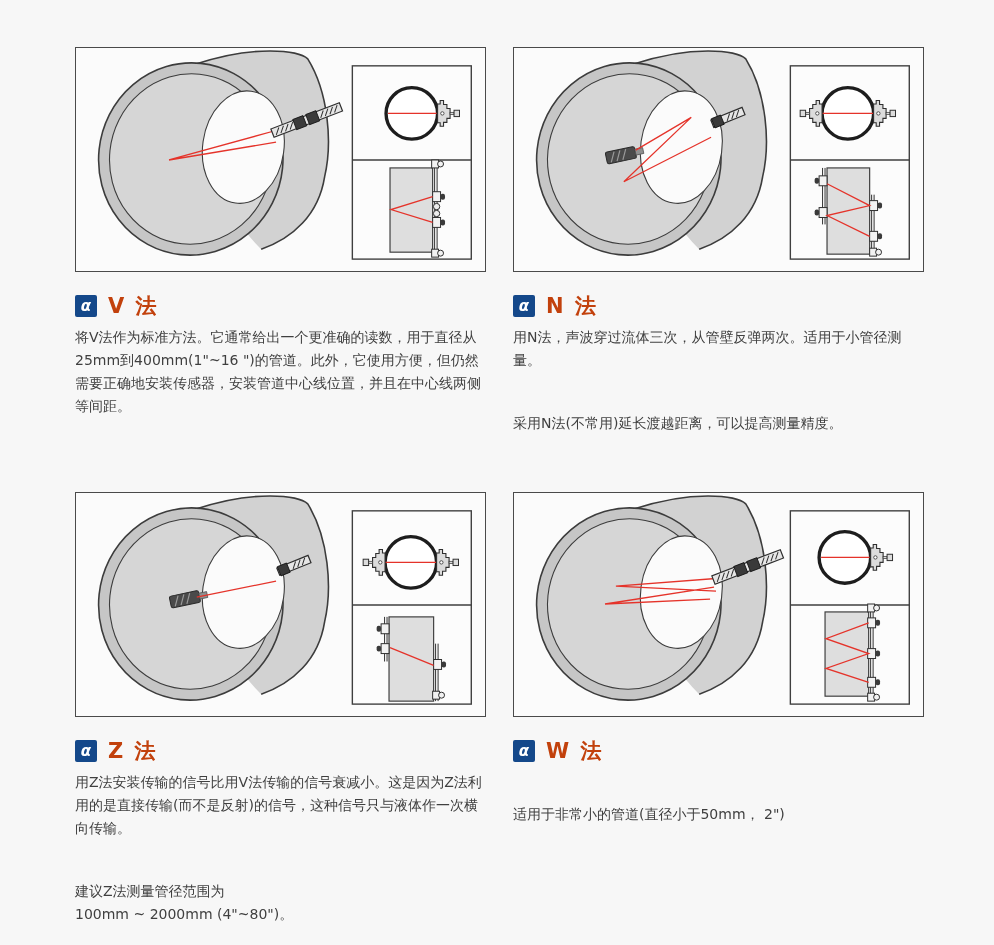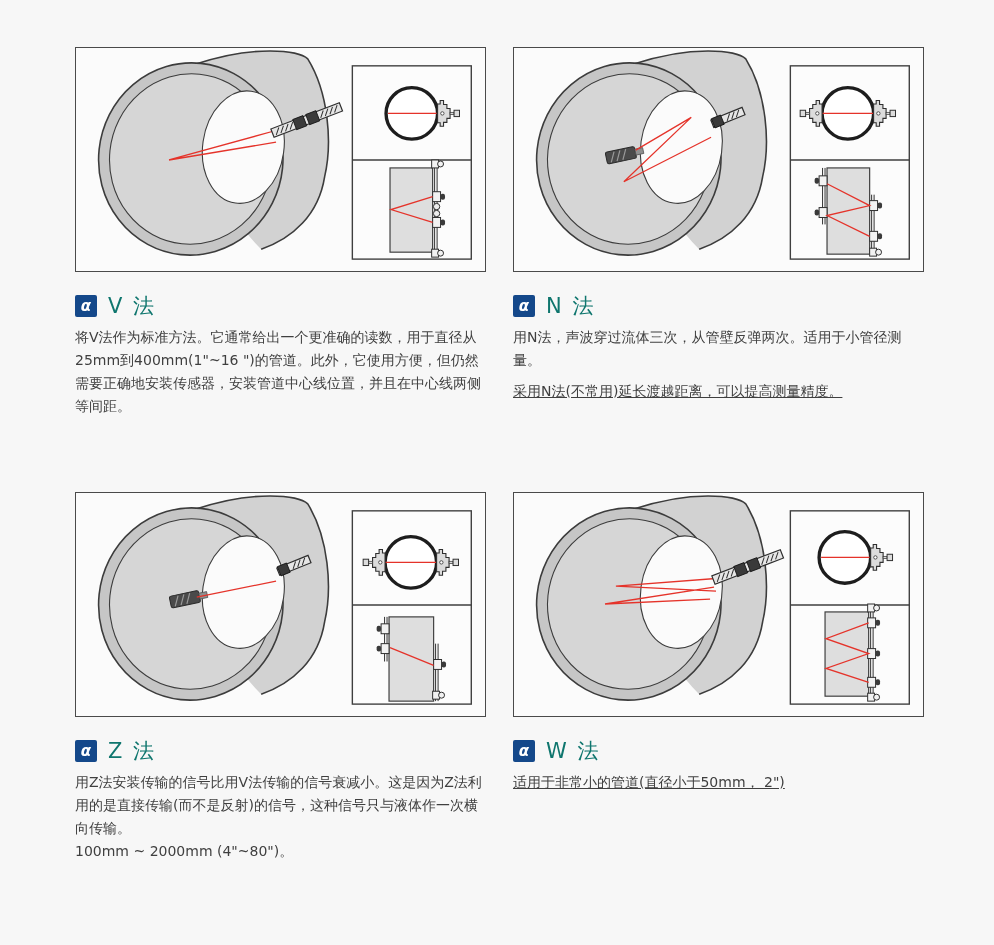--- a/index.html
+++ b/index.html
@@ -9,24 +9,24 @@
   #sec-v{left:75px;top:47px}
   #sec-n{left:513px;top:47px}
   #sec-z{left:75px;top:492px}
   #sec-w{left:513px;top:492px}
   .panel{width:411px;height:225px;border:1.5px solid #4a4a4a;background:#fbfbfb;box-sizing:border-box;}
   svg.diagram{display:block;width:100%;height:100%;}
   .heading{display:flex;align-items:center;margin-top:22px;height:24px;}
   .badge{width:22px;height:22px;background:#14488a;color:#ffffff;display:inline-flex;
          align-items:center;justify-content:center;font-style:italic;font-weight:bold;
          font-size:15px;border-radius:2px;margin-right:11px;flex:0 0 auto;}
-  .heading h2{margin:0;font-size:21px;font-weight:400;color:#0f766e;letter-spacing:2px;line-height:24px;}
+  .heading h2{margin:0;font-size:21px;font-weight:700;color:#c2410c;letter-spacing:2px;line-height:24px;}
   .body-text p{margin:0;font-size:14px;line-height:23px;color:#3f3f3f;}
   .body-text p.first{margin-top:8px;}
-  .body-text p.gap{margin-top:8px;text-decoration:underline;}
+  .body-text p.gap{margin-top:40px;}
   .frame{fill:#fcfcfc;stroke:#3f3f3f;stroke-width:1.4;}
   .red{stroke:#e5332a;stroke-width:1.3;fill:none;}
   .railline{stroke:#2f2f2f;stroke-width:1;}
 </style>
 </head>
 <body>
 
 <svg width="0" height="0" style="position:absolute" aria-hidden="true">
   <defs>
     <g id="pipe3d">
@@ -207,20 +207,21 @@
           </g>
         </g>
       </svg>
     </div>
     <div class="heading">
       <span class="badge">α</span>
       <h2>Z 法</h2>
     </div>
     <div class="body-text">
       <p class="first">用Z法安装传输的信号比用V法传输的信号衰减小。这是因为Z法利用的是直接传输(而不是反射)的信号，这种信号只与液体作一次横向传输。</p>
+      <p class="gap">建议Z法测量管径范围为</p>
       <p>100mm ~ 2000mm (4"~80")。</p>
     </div>
   </section>
 
   <section class="section" id="sec-w">
     <div class="panel">
       <svg class="diagram" viewBox="0 0 411 225">
         <g>
             <use href="#pipe3d"></use>
           </g>

